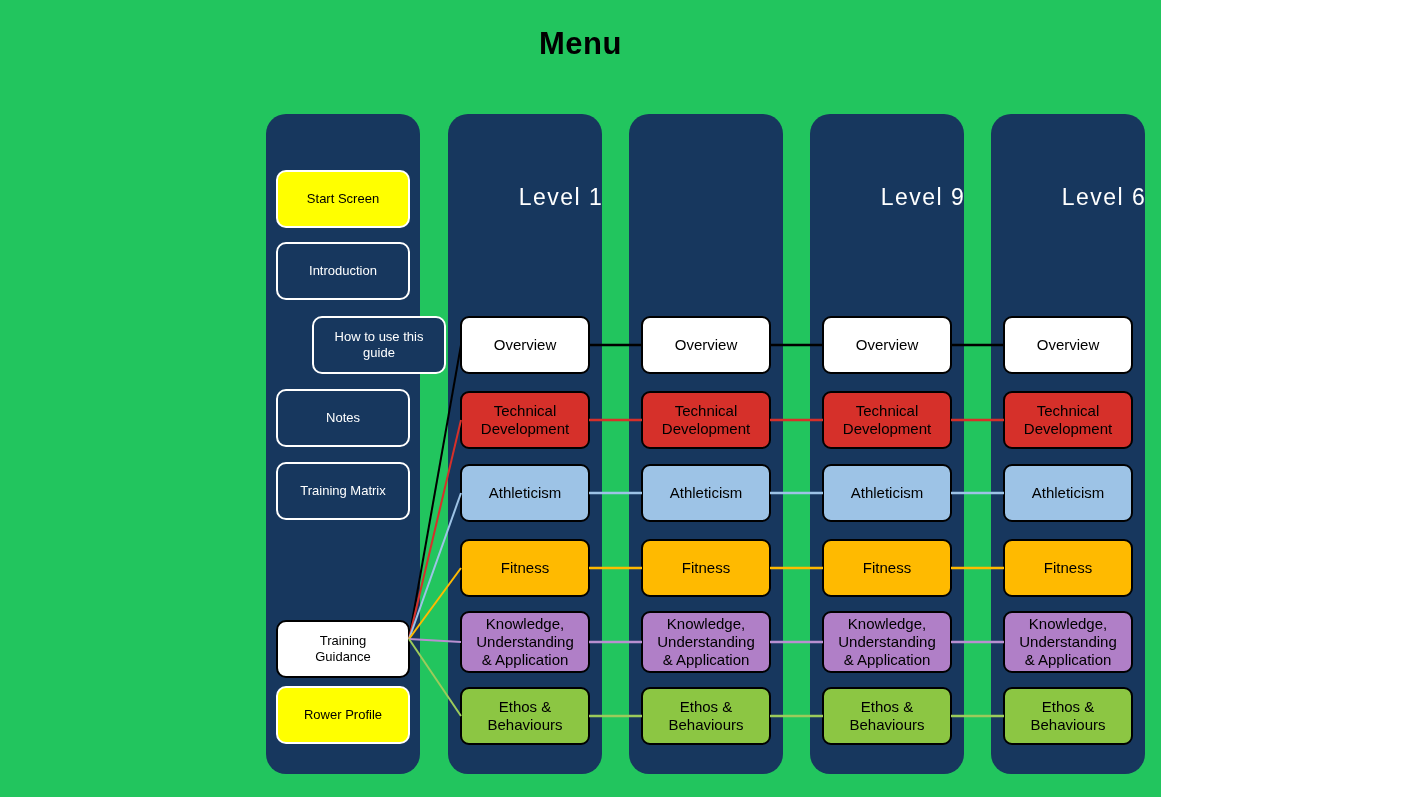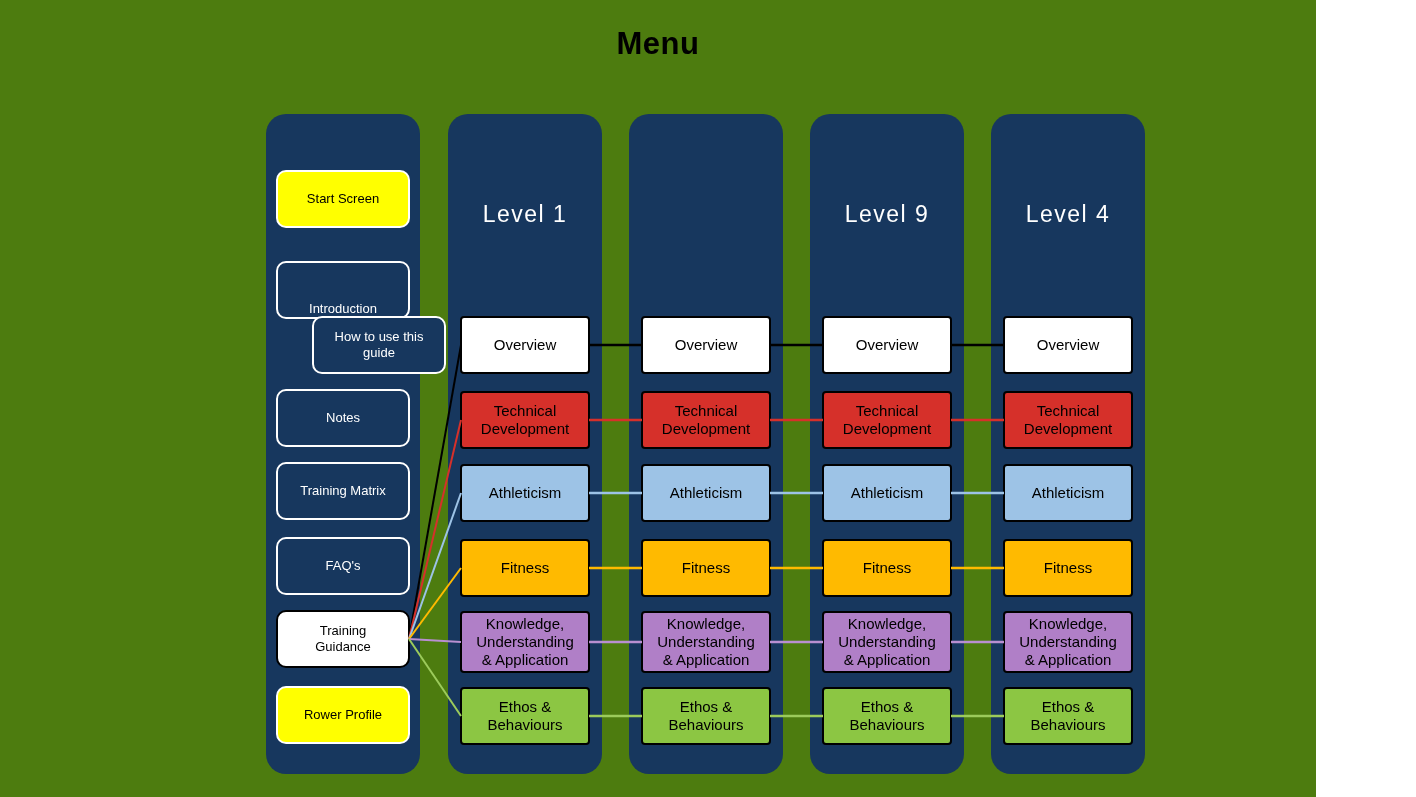--- a/index.html
+++ b/index.html
@@ -1,21 +1,21 @@
 <!DOCTYPE html>
 <html style="--navy: #17375E; --yellow: #FFFF00;"><head>
 <meta charset="utf-8">
 <style>
   html, body { margin: 0; padding: 0; background: #ffffff; }
   body { font-family: "Liberation Sans", sans-serif; }
   .canvas {
     position: relative;
-    width: 1316px;
+    width: 1161px;
     height: 797px;
-    background: #4d7c0f;
+    background: #22c55e;
     overflow: hidden;
   }
   .title {
     position: absolute;
     top: 26px;
     left: 0;
     width: 100%;
     margin: 0;
     text-align: center;
     font-size: 31px;
@@ -44,46 +44,46 @@
     align-items: center;
     justify-content: center;
     text-align: center;
     font-size: 13px;
     line-height: 1.22;
     z-index: 10;
     cursor: pointer;
   }
   .v-yellow { background: var(--yellow, #FFFF00); border: 2px solid #ffffff; color: #000000; }
   .v-navy   { background: var(--navy, #17375E);  border: 2px solid #ffffff; color: #ffffff; }
-  .v-white  { background: #ffffff;               border: 2.5px solid #000000; color: #000000; }
+  .v-white  { background: #ffffff;               border: 2.5px solid #000000; color: #000000; margin-top: 10px; }
   .side-btn .btn-label { display: inline-block; }
   [data-name="sidebar-item-how-to-use"] .btn-label,
   [data-name="sidebar-item-training-guidance"] .btn-label { max-width: 92px; }
   
   .level-header {
     position: absolute;
     top: 70px;
     left: 0;
     width: 100%;
     height: 60px;
     display: flex;
-    align-items: center;
     justify-content: center;
     color: #ffffff;
     font-size: 23px;
     letter-spacing: 1.5px;
+    padding-left: 36px;
   }
   
   .box {
     position: absolute;
     left: 12px;
     width: 130px;
     box-sizing: border-box;
     border: 2.5px solid #000000;
-    border-radius: 4px;
+    border-radius: 9px;
     display: flex;
     align-items: center;
     justify-content: center;
     text-align: center;
     font-size: 15px;
     line-height: 1.22;
     color: #000000;
     z-index: 10;
     cursor: pointer;
   }
@@ -126,34 +126,31 @@
       <line x1="409" y1="639" x2="461" y2="420" stroke="#D6302A" stroke-width="2" data-name="connector-line"></line>
       <line x1="409" y1="639" x2="461" y2="493" stroke="#9DC3E6" stroke-width="2" data-name="connector-line"></line>
       <line x1="409" y1="639" x2="461" y2="568" stroke="#FFBA00" stroke-width="2" data-name="connector-line"></line>
       <line x1="409" y1="639" x2="461" y2="642" stroke="#B98FD1" stroke-width="2" data-name="connector-line"></line>
       <line x1="409" y1="639" x2="461" y2="716" stroke="#9CCB5B" stroke-width="2" data-name="connector-line"></line>
     </svg>
   <div class="column" id="sidebar" data-name="sidebar" style="left: 266px;">
       <div class="side-btn v-yellow" data-name="sidebar-item-start-screen" style="top: 56px;">
         <span class="btn-label" data-name="sidebar-item-label">Start Screen</span>
       </div>
-      <div class="side-btn v-navy" data-name="sidebar-item-introduction" style="top: 147px; align-items: flex-end;">
+      <div class="side-btn v-navy" data-name="sidebar-item-introduction" style="top: 128px;">
         <span class="btn-label" data-name="sidebar-item-label">Introduction</span>
       </div>
       <div class="side-btn v-navy" data-name="sidebar-item-how-to-use" style="top: 202px; margin-left: 36px;">
         <span class="btn-label" data-name="sidebar-item-label">How to use this guide</span>
       </div>
       <div class="side-btn v-navy" data-name="sidebar-item-training-matrix" style="top: 348px;">
         <span class="btn-label" data-name="sidebar-item-label">Training Matrix</span>
       </div>
       <div class="side-btn v-navy" data-name="sidebar-item-notes" style="top: 275px;">
         <span class="btn-label" data-name="sidebar-item-label">Notes</span>
-      </div>
-      <div class="side-btn v-navy" data-name="sidebar-item-faqs" style="top: 423px;">
-        <span class="btn-label" data-name="sidebar-item-label">FAQ's</span>
       </div>
       <div class="side-btn v-white" data-name="sidebar-item-training-guidance" style="top: 496px;">
         <span class="btn-label" data-name="sidebar-item-label">Training Guidance</span>
       </div>
       <div class="side-btn v-yellow" data-name="sidebar-item-rower-profile" style="top: 572px; justify-content: center;">
         <span class="btn-label" data-name="sidebar-item-label">Rower Profile</span>
       </div>
     </div>
   <div id="levels">
       <div class="column" data-name="level-column-1" style="left: 448px;">
@@ -217,21 +214,21 @@
         </div>
         <div class="box" data-name="level-3-knowledge-button" style="top: 497px; height: 62px; background: rgb(176, 127, 199);">
           <span class="box-label" data-name="topic-button-label">Knowledge, Understanding &amp; Application</span>
         </div>
         <div class="box" data-name="level-3-ethos-button" style="top: 573px; height: 58px; background: rgb(140, 198, 67);">
           <span class="box-label" data-name="topic-button-label">Ethos &amp; Behaviours</span>
         </div>
       </div>
       <div class="column" data-name="level-column-4" style="left: 991px;">
         <div class="level-header" data-name="level-4-header">
-          <span data-name="level-header-label">Level 4</span>
+          <span data-name="level-header-label">Level 6</span>
         </div>
         <div class="box" data-name="level-4-overview-button" style="top: 202px; height: 58px; background: rgb(255, 255, 255);">
           <span class="box-label" data-name="topic-button-label">Overview</span>
         </div>
         <div class="box" data-name="level-4-technical-development-button" style="top: 277px; height: 58px; background: rgb(214, 48, 42);">
           <span class="box-label" data-name="topic-button-label">Technical Development</span>
         </div>
         <div class="box" data-name="level-4-athleticism-button" style="top: 350px; height: 58px; background: rgb(157, 195, 230);">
           <span class="box-label" data-name="topic-button-label">Athleticism</span>
         </div>

